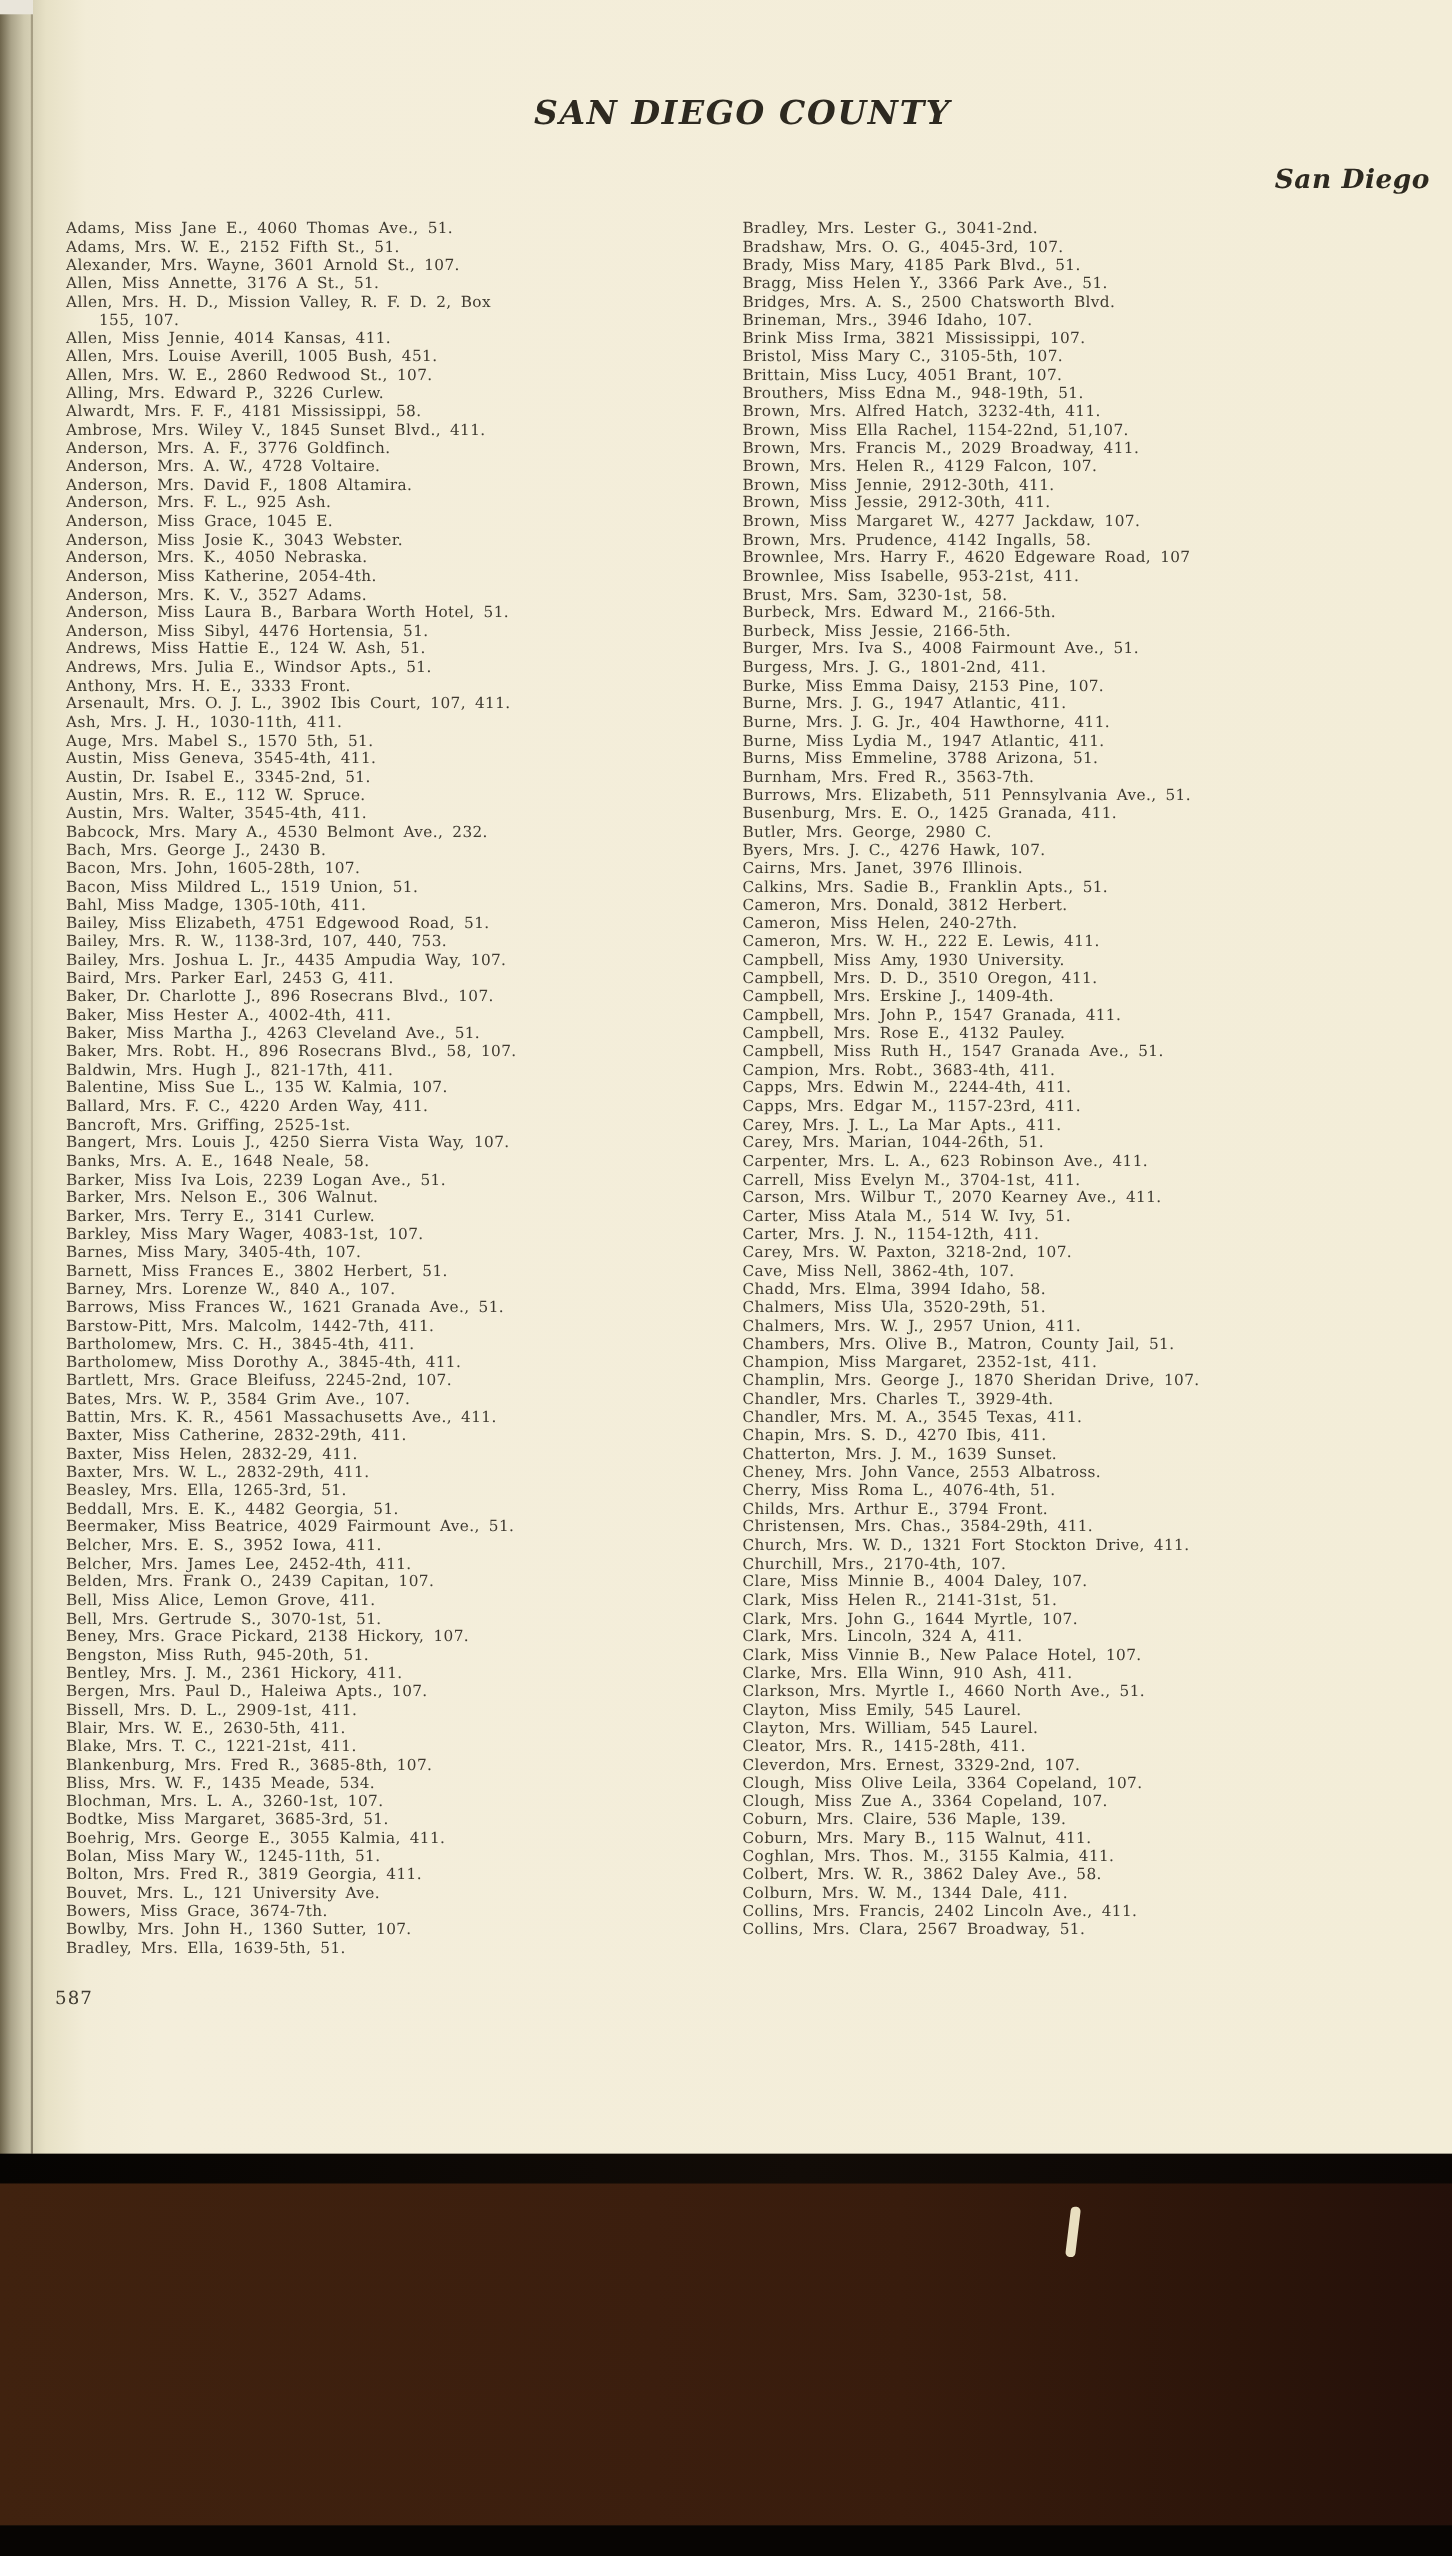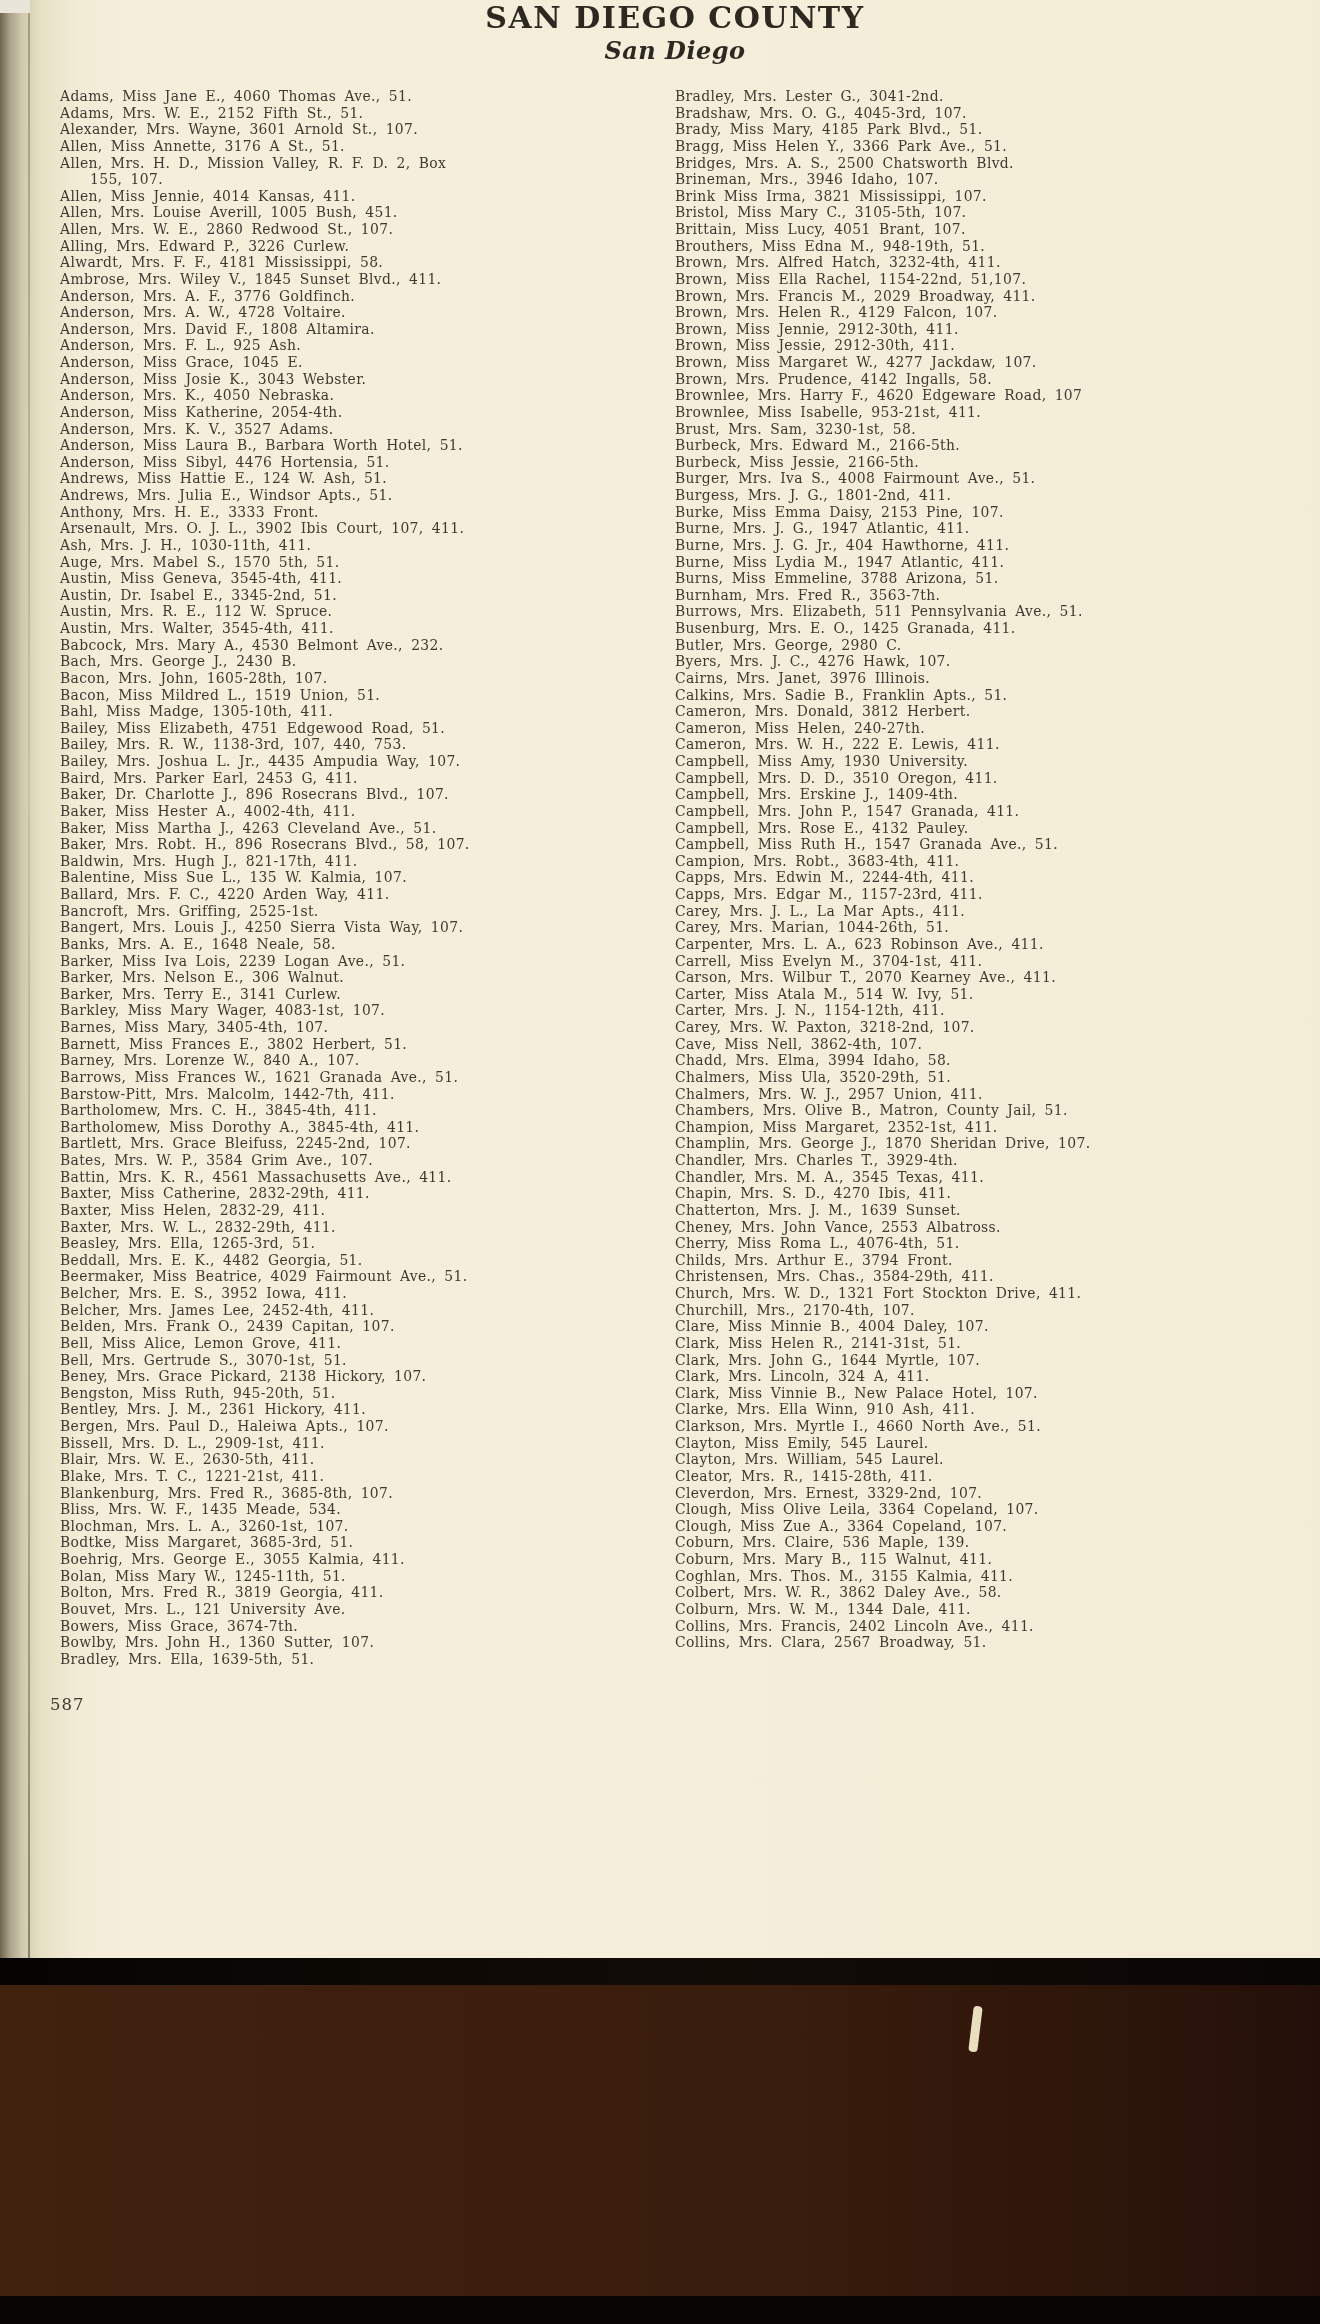--- a/index.html
+++ b/index.html
@@ -34,29 +34,32 @@
       rgba(70,58,34,0.35), rgba(70,58,34,0.10) 40%,
       rgba(70,58,34,0.28) 75%, rgba(40,30,15,0.45));
   }
 
   .content {
     position: absolute;
     left: 50px; top: 0;
     width: 1250px;
   }
   .county-title {
+    margin-top: 86px;
     text-align: center;
     font-size: 30px;
     line-height: 36px;
     font-weight: bold;
+    font-style: italic;
     letter-spacing: 1.5px;
     color: #2d2920;
   }
   .city-title {
-    text-align: center;
+    margin-top: 26px;
+    text-align: right;
     font-size: 24px;
     line-height: 30px;
     font-weight: bold;
     font-style: italic;
     letter-spacing: 0.5px;
     color: #2d2920;
   }
 
   .columns {
     display: flex;

